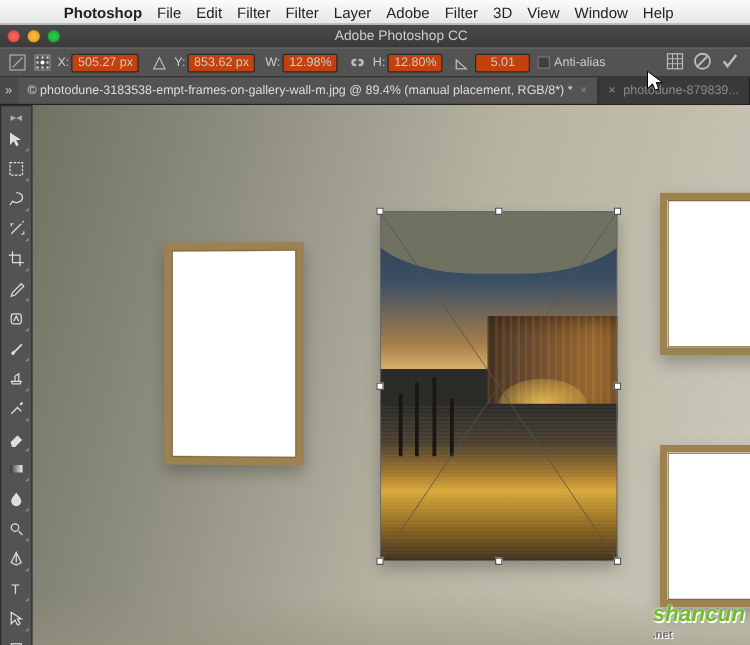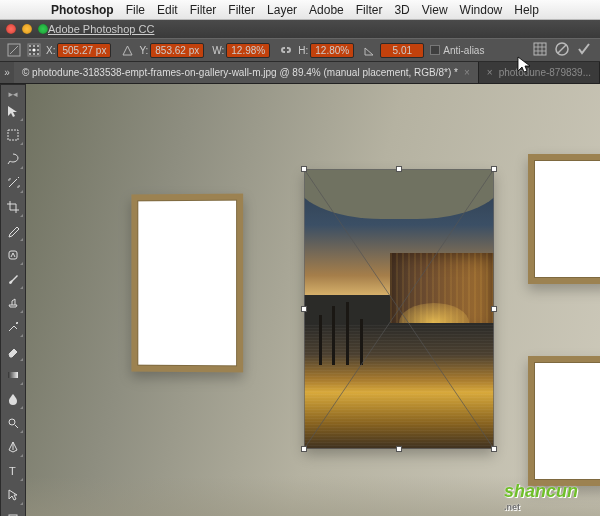--- a/index.html
+++ b/index.html
@@ -11,21 +11,21 @@
   .mac-menubar .app-name { font-weight: bold; margin-right: 12px; padding-left: 33px; }
   .mac-menubar .menu-item { margin-right: 12px; }
 
   
   .titlebar { height: 18px; background: linear-gradient(#4a4a4a, #3a3a3a); display: flex; align-items: center; padding: 0 6px; }
   .traffic { display: flex; gap: 6px; }
   .traffic span { width: 10px; height: 10px; border-radius: 50%; box-shadow: inset 0 0 1px rgba(0,0,0,.5); }
   .tr-close { background: radial-gradient(#ff6a5e,#d6453a); }
   .tr-min { background: radial-gradient(#ffbe3c,#dd9a1f); }
   .tr-max { background: radial-gradient(#2ecc4e,#1f9a38); }
-  .window-title { flex: 1; text-align: left; color: #ccc; font-size: 11px; text-decoration: underline; }
+  .window-title { flex: 1; text-align: center; color: #ccc; font-size: 11px; }
 
   
   .options-bar { height: 24px; background: #535353; border-top: 1px solid #666; border-bottom: 1px solid #2b2b2b; display: flex; align-items: center; padding: 0 4px; font-size: 10px; color: #ccc; }
   .opt-group { display: flex; align-items: center; margin-right: 6px; }
   .opt-group .lbl { margin: 0 2px; color: #ccc; }
   .opt-group .val { background: #c2410c; border: 1px solid #2a2a2a; padding: 1px 4px; border-radius: 2px; min-width: 44px; display: inline-block; text-align: center; }
   .icon-box { width: 20px; height: 18px; display: flex; align-items: center; justify-content: center; }
   .link-chain { font-size: 12px; }
   .chk { width:10px; height:10px; border:1px solid #777; background:#3f3f3f; display:inline-block; margin-right:3px; }
   .spacer { flex: 1; }
@@ -73,21 +73,21 @@
   .placed .poles span:nth-child(2){ left:20%; height:70%; }
   .placed .poles span:nth-child(3){ left:40%; height:75%; }
   .placed .poles span:nth-child(4){ left:62%; height:55%; }
 
   
   .diagonals { position:absolute; left:278px; top:85px; width:190px; height:280px; pointer-events:none; }
   .diagonals svg { width:100%; height:100%; }
   .handle { position:absolute; width:6px; height:6px; background:#fff; border:1px solid #555; }
 
   
-  .watermark { position:absolute; right:22px; bottom:4px; font-size:18px; font-weight:bold; font-style:italic; color:#6fbf2a; text-shadow: 1px 1px 0 #fff, 0 0 2px #fff; }
+  .watermark { position:absolute; right:4px; bottom:4px; font-size:18px; font-weight:bold; font-style:italic; color:#6fbf2a; text-shadow: 1px 1px 0 #fff, 0 0 2px #fff; }
   .watermark small { font-size:9px; color:#6c6c6c; display:block; text-align:left; font-style:normal; }
 
   
   .cursor { position:absolute; left:517px; top:56px; pointer-events:none; }
 </style>
 </head>
 <body>
 
 <div class="mac-menubar">
   <span class="apple"></span>

